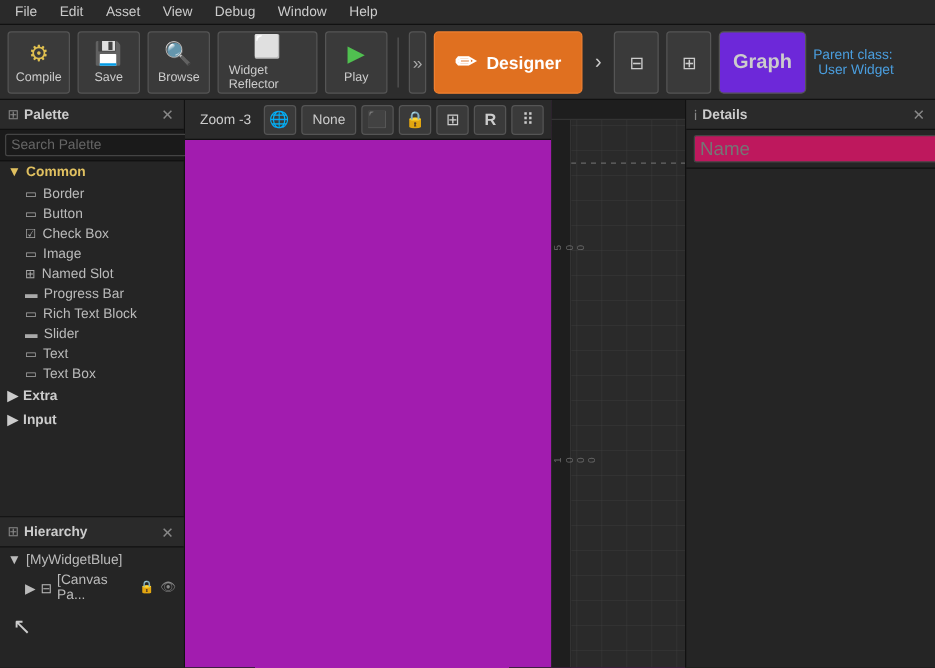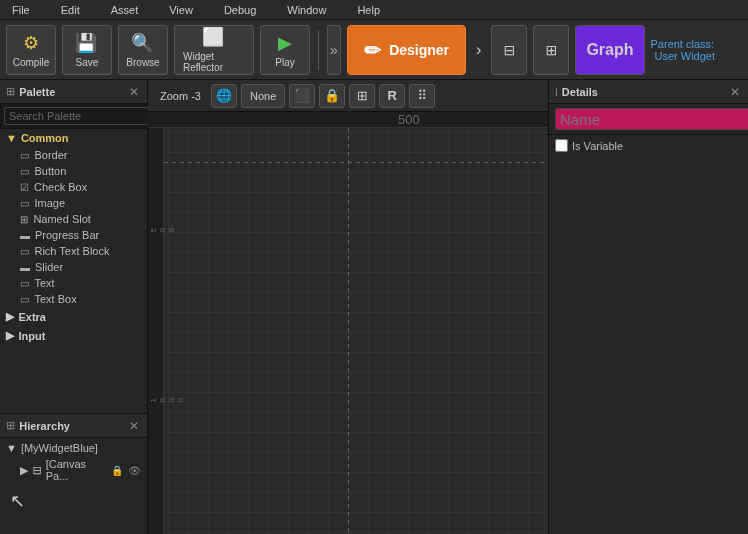--- a/index.html
+++ b/index.html
@@ -15,21 +15,21 @@
     }
 
     
     #menu-bar {
       display: flex;
       align-items: center;
       background: #2a2a2a;
       height: 20px;
       border-bottom: 1px solid #111;
       padding: 0 4px;
-      gap: 15px;
+      gap: 2px;
     }
     .menu-item {
       color: #ccc;
       padding: 2px 8px;
       cursor: pointer;
       font-size: 11px;
     }
 
     
     #toolbar {
@@ -273,21 +273,21 @@
 
     .lock-icon, .eye-icon {
       color: #888;
       font-size: 10px;
     }
 
     
     #canvas-area {
       flex: 1;
       display: flex;
-      flex-direction: column;
+      flex-direction: row;
       background: #a21caf;
     }
     #canvas-toolbar {
       display: flex;
       align-items: center;
       background: #2a2a2a;
       height: 32px;
       padding: 0 6px;
       border-bottom: 1px solid #111;
       gap: 4px;
@@ -637,19 +637,15 @@
     <div class="details-header">
       <span style="color:#888; font-size:11px;">ℹ</span>
       <span class="panel-header-title">Details</span>
       <span class="panel-close-btn">✕</span>
     </div>
 
     <div style="display:flex; align-items:center; padding:4px 6px; gap:4px; border-bottom:1px solid #111;">
       <input class="details-name-input" type="text" placeholder="Name" style="">
     </div>
 
-    <div class="is-variable-row">
-      <input type="checkbox" style="">
-      <span>Is Variable</span>
-    </div>
   </div>
 
 </div>
 
 </body></html>

